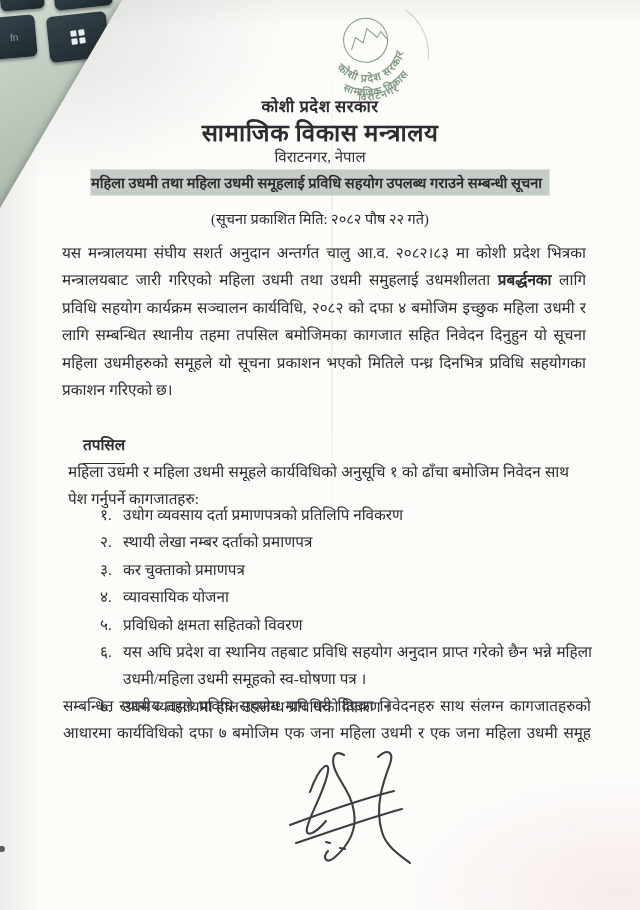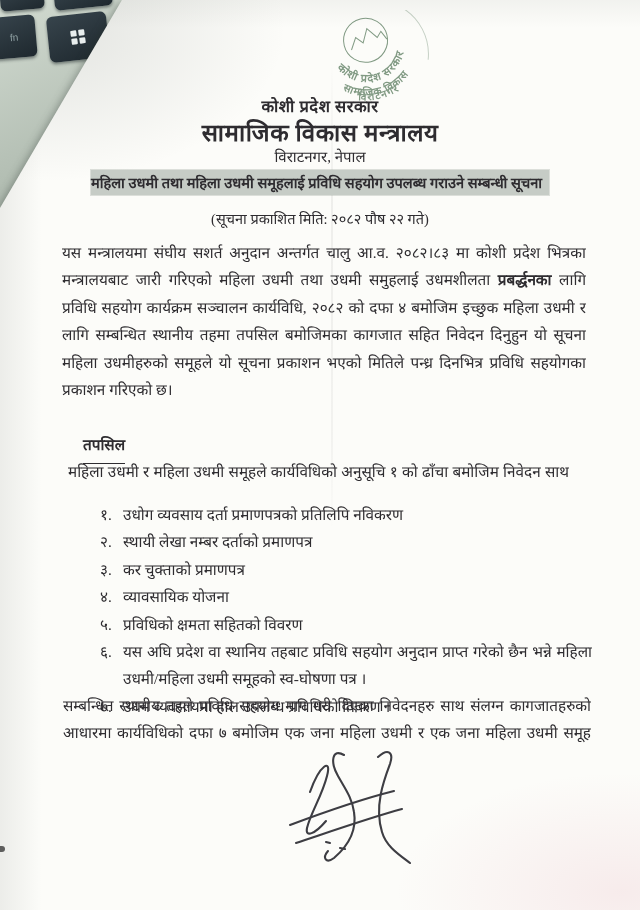--- a/index.html
+++ b/index.html
@@ -128,20 +128,21 @@
           <div class="line"><span>प्रविधि सहयोग कार्यक्रम सञ्चालन कार्यविधि, २०८२ को दफा ४ बमोजिम इच्छुक महिला उधमी र</span></div>
           <div class="line"><span>लागि सम्बन्धित स्थानीय तहमा तपसिल बमोजिमका कागजात सहित निवेदन दिनुहुन यो सूचना</span></div>
           <div class="line"><span>महिला उधमीहरुको समूहले यो सूचना प्रकाशन भएको मितिले पन्ध्र दिनभित्र प्रविधि सहयोगका</span></div>
           <div class="line nj"><span>प्रकाशन गरिएको छ।</span></div>
         </div>
 
     <div class="block tapasil">तपसिल</div>
 
     <div class="block intro">
           <div class="line"><span>महिला उधमी र महिला उधमी समूहले कार्यविधिको अनुसूचि १ को ढाँचा बमोजिम निवेदन साथ</span></div>
+          <div class="line nj"><span>पेश गर्नुपर्ने कागजातहरु:</span></div>
         </div>
 
     <div class="block list">
           <div class="li">
             <span class="num">१.</span>
             <span class="txt">उधोग व्यवसाय दर्ता प्रमाणपत्रको प्रतिलिपि नविकरण</span>
           </div>
           <div class="li">
             <span class="num">२.</span>
             <span class="txt">स्थायी लेखा नम्बर दर्ताको प्रमाणपत्र</span>

